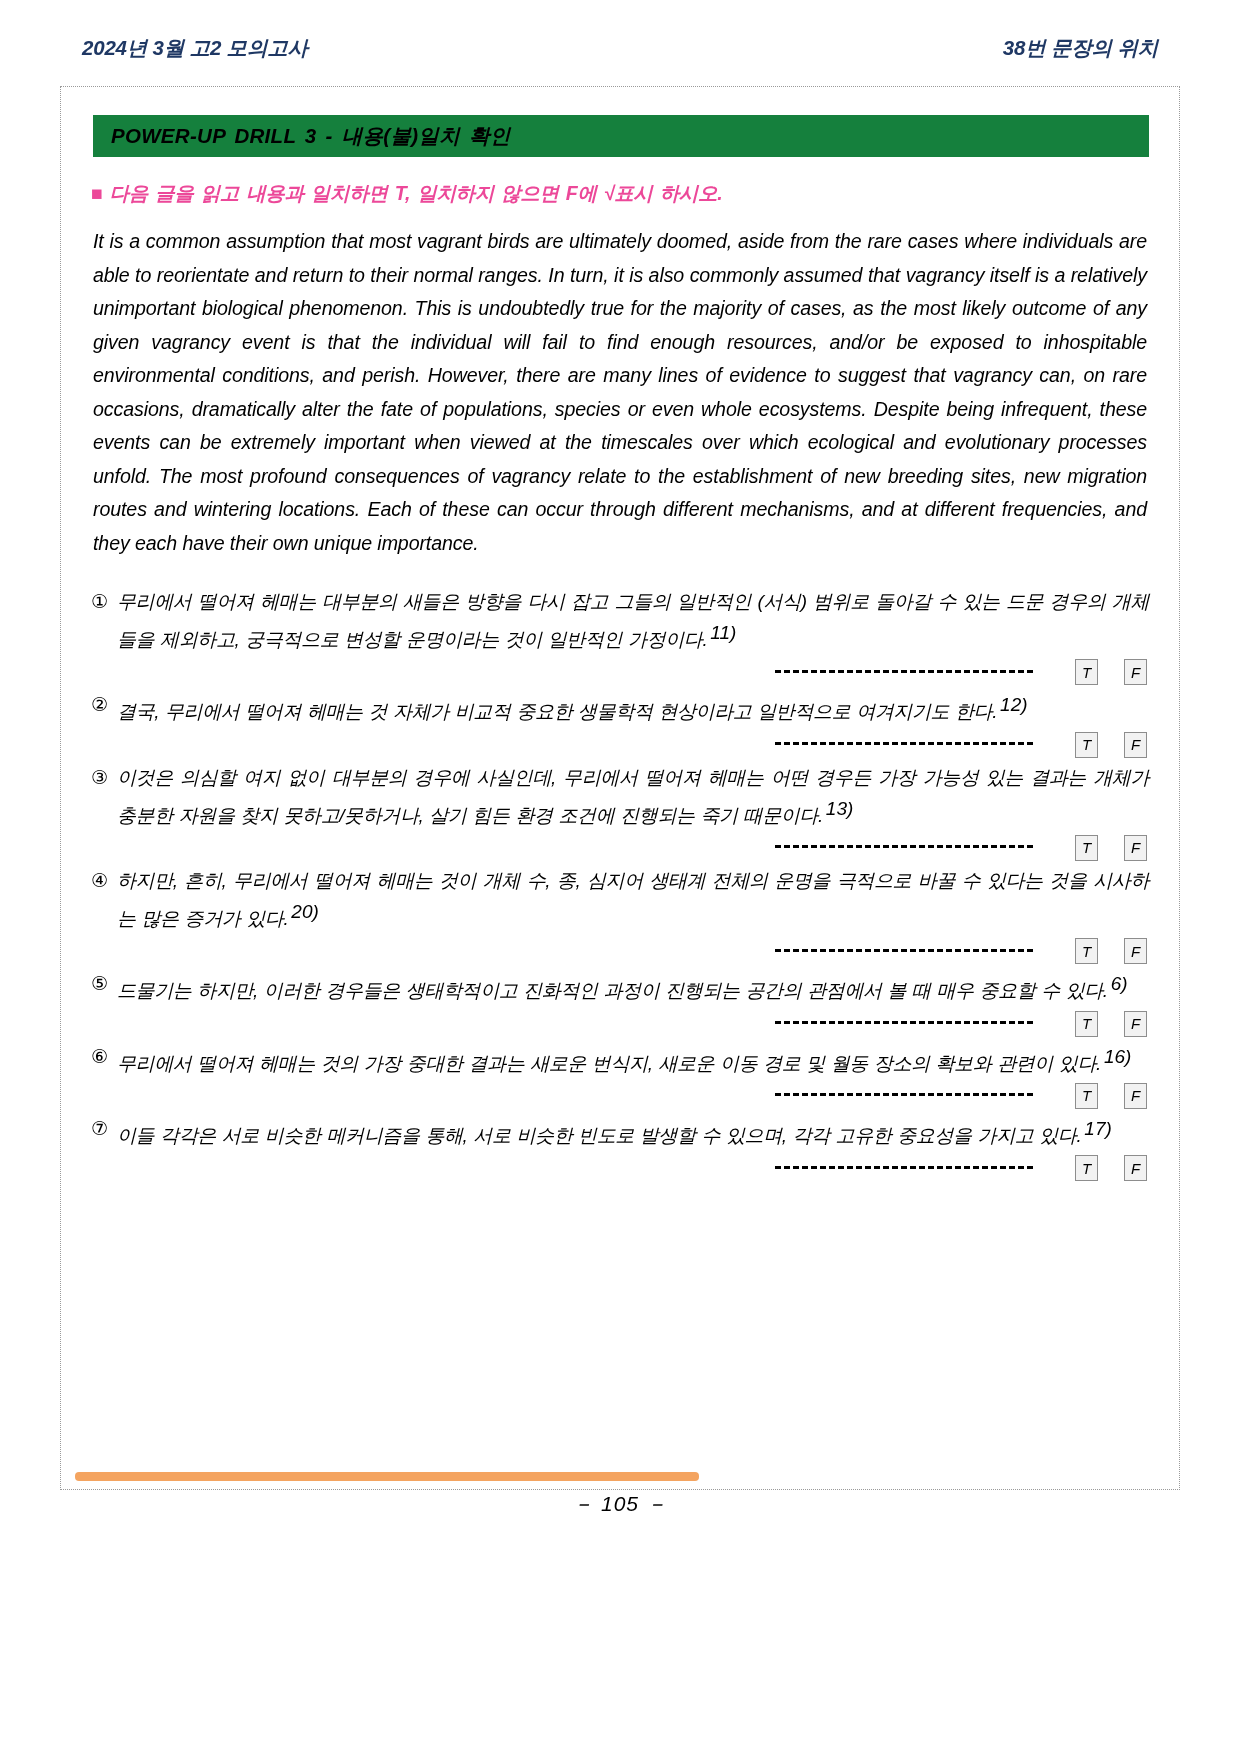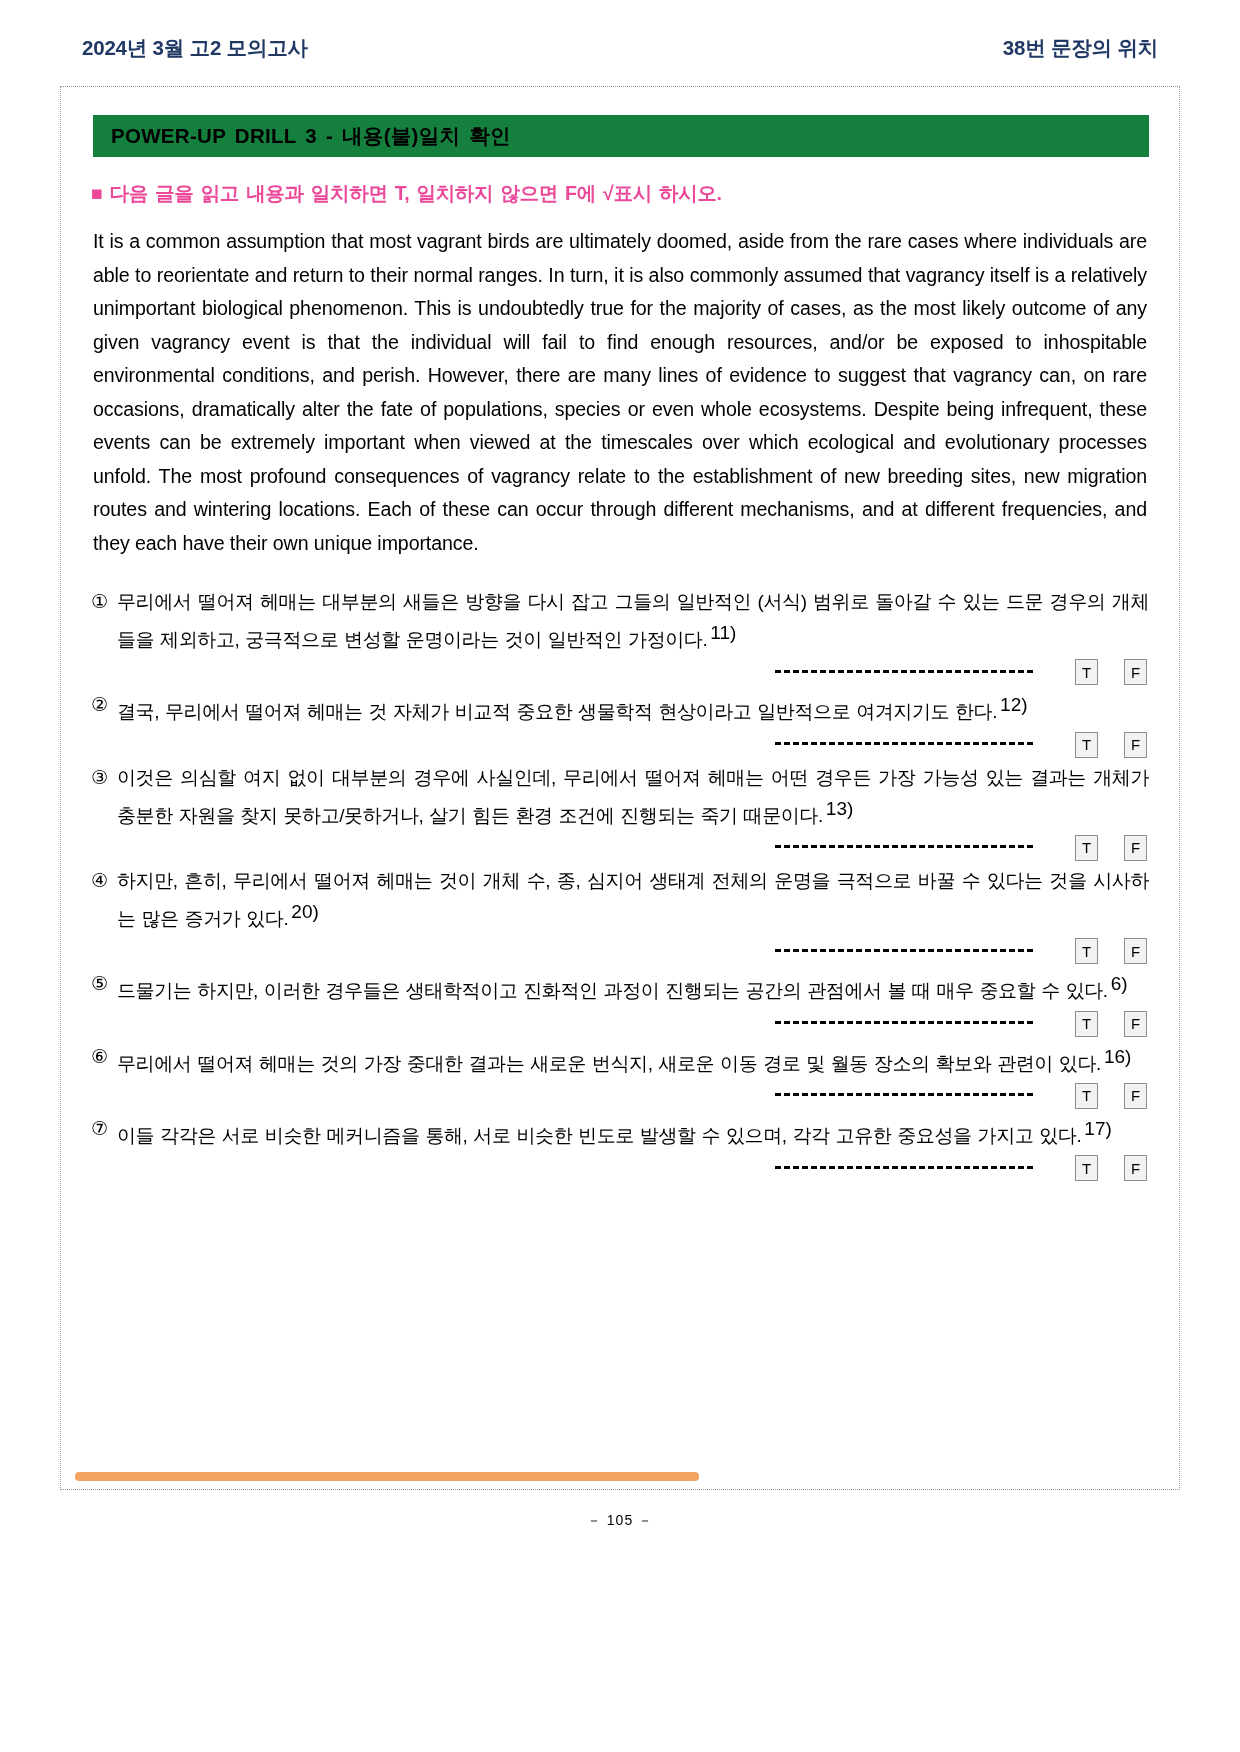--- a/index.html
+++ b/index.html
@@ -12,20 +12,21 @@
     color: #000000;
     position: relative;
   }
 
   .page {
     position: absolute;
     left: 0; top: 0;
     width: 1240px;
     height: 1448px;
     padding: 0 60px;
+    font-style: italic;
   }
 
   
   .runhead {
     display: flex;
     justify-content: space-between;
     align-items: flex-end;
     height: 62px;
     padding: 0 22px 0 22px;
     font-weight: bold;
@@ -154,22 +155,21 @@
     bottom: 8px;
     width: 624px;
     height: 9px;
     background: #f4a460;
     border-radius: 4px;
   }
 
   
   .folio {
     text-align: center;
-    margin-top: 22px;
-    font-size: 14px;
+    font-size: 21px;
     letter-spacing: 1px;
     color: #000;
   }
 </style>
 </head>
 <body>
 
 <div class="page">
 
   <div class="runhead">

